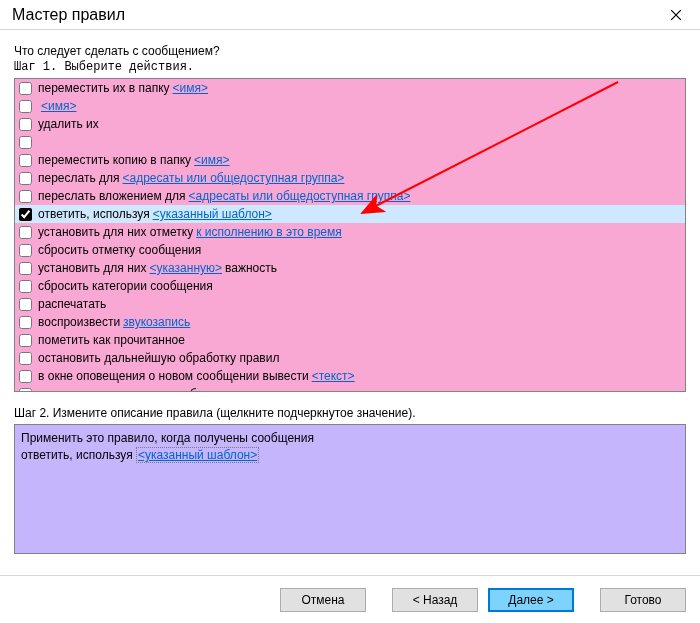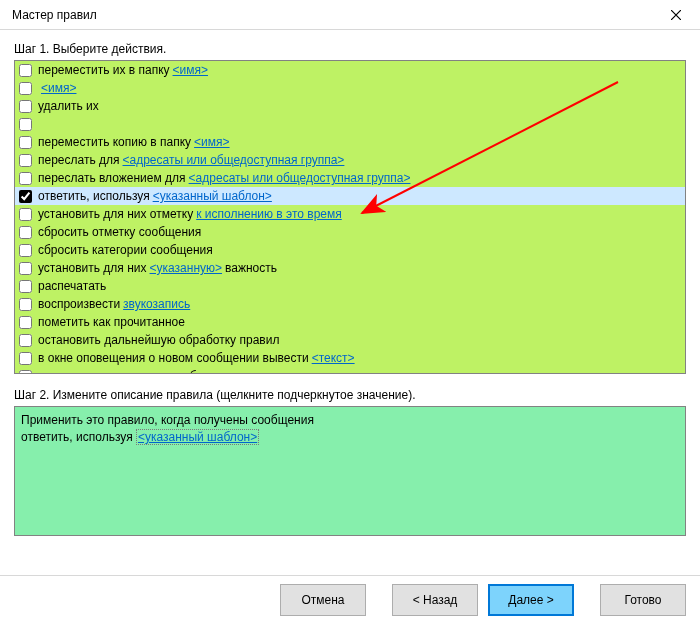--- a/index.html
+++ b/index.html
@@ -15,35 +15,35 @@
     position: relative;
   }
   .titlebar {
     display: flex;
     align-items: center;
     justify-content: space-between;
     height: 30px;
     padding: 0 4px 0 12px;
     border-bottom: 1px solid #d8d8d8;
   }
-  .titlebar .title { font-size: 12px; }
+  .titlebar .title { font-size: 16px; }
   .titlebar .close {
     width: 40px; height: 28px;
     display: flex; align-items: center; justify-content: center;
     cursor: pointer;
   }
   .titlebar .close svg { width: 10px; height: 10px; }
   .content { padding: 10px 14px 0 14px; }
   .intro-text { margin: 4px 0 2px 0; }
-  .step-heading { margin: 2px 0 4px 0; }
+  .step-heading { margin: 2px 0 4px 0; font-family: Liberation Mono, monospace; }
   .list-box {
     border: 1px solid #828282;
     height: 314px;
     overflow: hidden;
-    background: #bef264;
+    background: #f9a8d4;
     padding: 0;
   }
   .item {
     display: flex;
     align-items: center;
     height: 18px;
     padding: 0 4px;
     line-height: 18px;
     white-space: nowrap;
   }
@@ -60,21 +60,21 @@
     cursor: pointer;
     margin-left: 3px;
     text-align: center;
   }
   .label-after { margin-left: 3px; }
   .step2-heading { margin: 14px 0 4px 0; }
   .desc-box {
     border: 1px solid #828282;
     height: 130px;
     padding: 5px 6px;
-    background: #86efac;
+    background: #c4b5fd;
     line-height: 17px;
   }
   .desc-line { white-space: nowrap; }
   .desc-link {
     color: #0066cc;
     text-decoration: underline;
     cursor: pointer;
   }
   .desc-link.focused {
     border: 1px dotted #7a7a7a;
@@ -88,21 +88,21 @@
     display: flex;
     align-items: center;
     justify-content: flex-end;
     padding: 0 14px;
     gap: 10px;
     background: #fff;
   }
   .sep { width: 6px; }
   button.dlg-btn {
     min-width: 86px;
-    height: 32px;
+    height: 24px;
     background: #e1e1e1;
     border: 1px solid #adadad;
     font-family: inherit;
     font-size: 12px;
     cursor: pointer;
     padding: 0 8px;
   }
   button.dlg-btn.default {
     border: 2px solid #0078d7;
     background: #7dd3fc;
@@ -120,20 +120,21 @@
 <div class="titlebar">
   <span class="title">Мастер правил</span>
   <div class="close">
     <svg viewBox="0 0 10 10">
         <path d="M0 0 L10 10 M10 0 L0 10" stroke="#000" stroke-width="1.2"></path>
       </svg>
   </div>
 </div>
 
 <div class="content">
+  <div class="intro-text">Что следует сделать с сообщением?</div>
   <div class="step-heading">Шаг 1. Выберите действия.</div>
 
   <div class="list-box" id="actions-list">
       <div class="item">
         <input type="checkbox" style="">
         <span class="label-part">переместить их в папку </span>
         <span class="link-part">&lt;имя&gt;</span>
       </div>
       <div class="item">
         <input type="checkbox" style="">
@@ -170,27 +171,27 @@
         <input type="checkbox" style="">
         <span class="label-part">установить для них отметку </span>
         <span class="link-part">к исполнению в это время</span>
       </div>
       <div class="item">
         <input type="checkbox" style="">
         <span class="label-part">сбросить отметку сообщения</span>
       </div>
       <div class="item">
         <input type="checkbox" style="">
-        <span class="label-part">сбросить категории сообщения</span>
-      </div>
-      <div class="item">
-        <input type="checkbox" style="">
         <span class="label-part">установить для них </span>
         <span class="link-part">&lt;указанную&gt;</span>
         <span class="label-after"> важность</span>
+      </div>
+      <div class="item">
+        <input type="checkbox" style="">
+        <span class="label-part">сбросить категории сообщения</span>
       </div>
       <div class="item">
         <input type="checkbox" style="">
         <span class="label-part">распечатать</span>
       </div>
       <div class="item">
         <input type="checkbox" style="">
         <span class="label-part">воспроизвести </span>
         <span class="link-part">звукозапись</span>
       </div>

